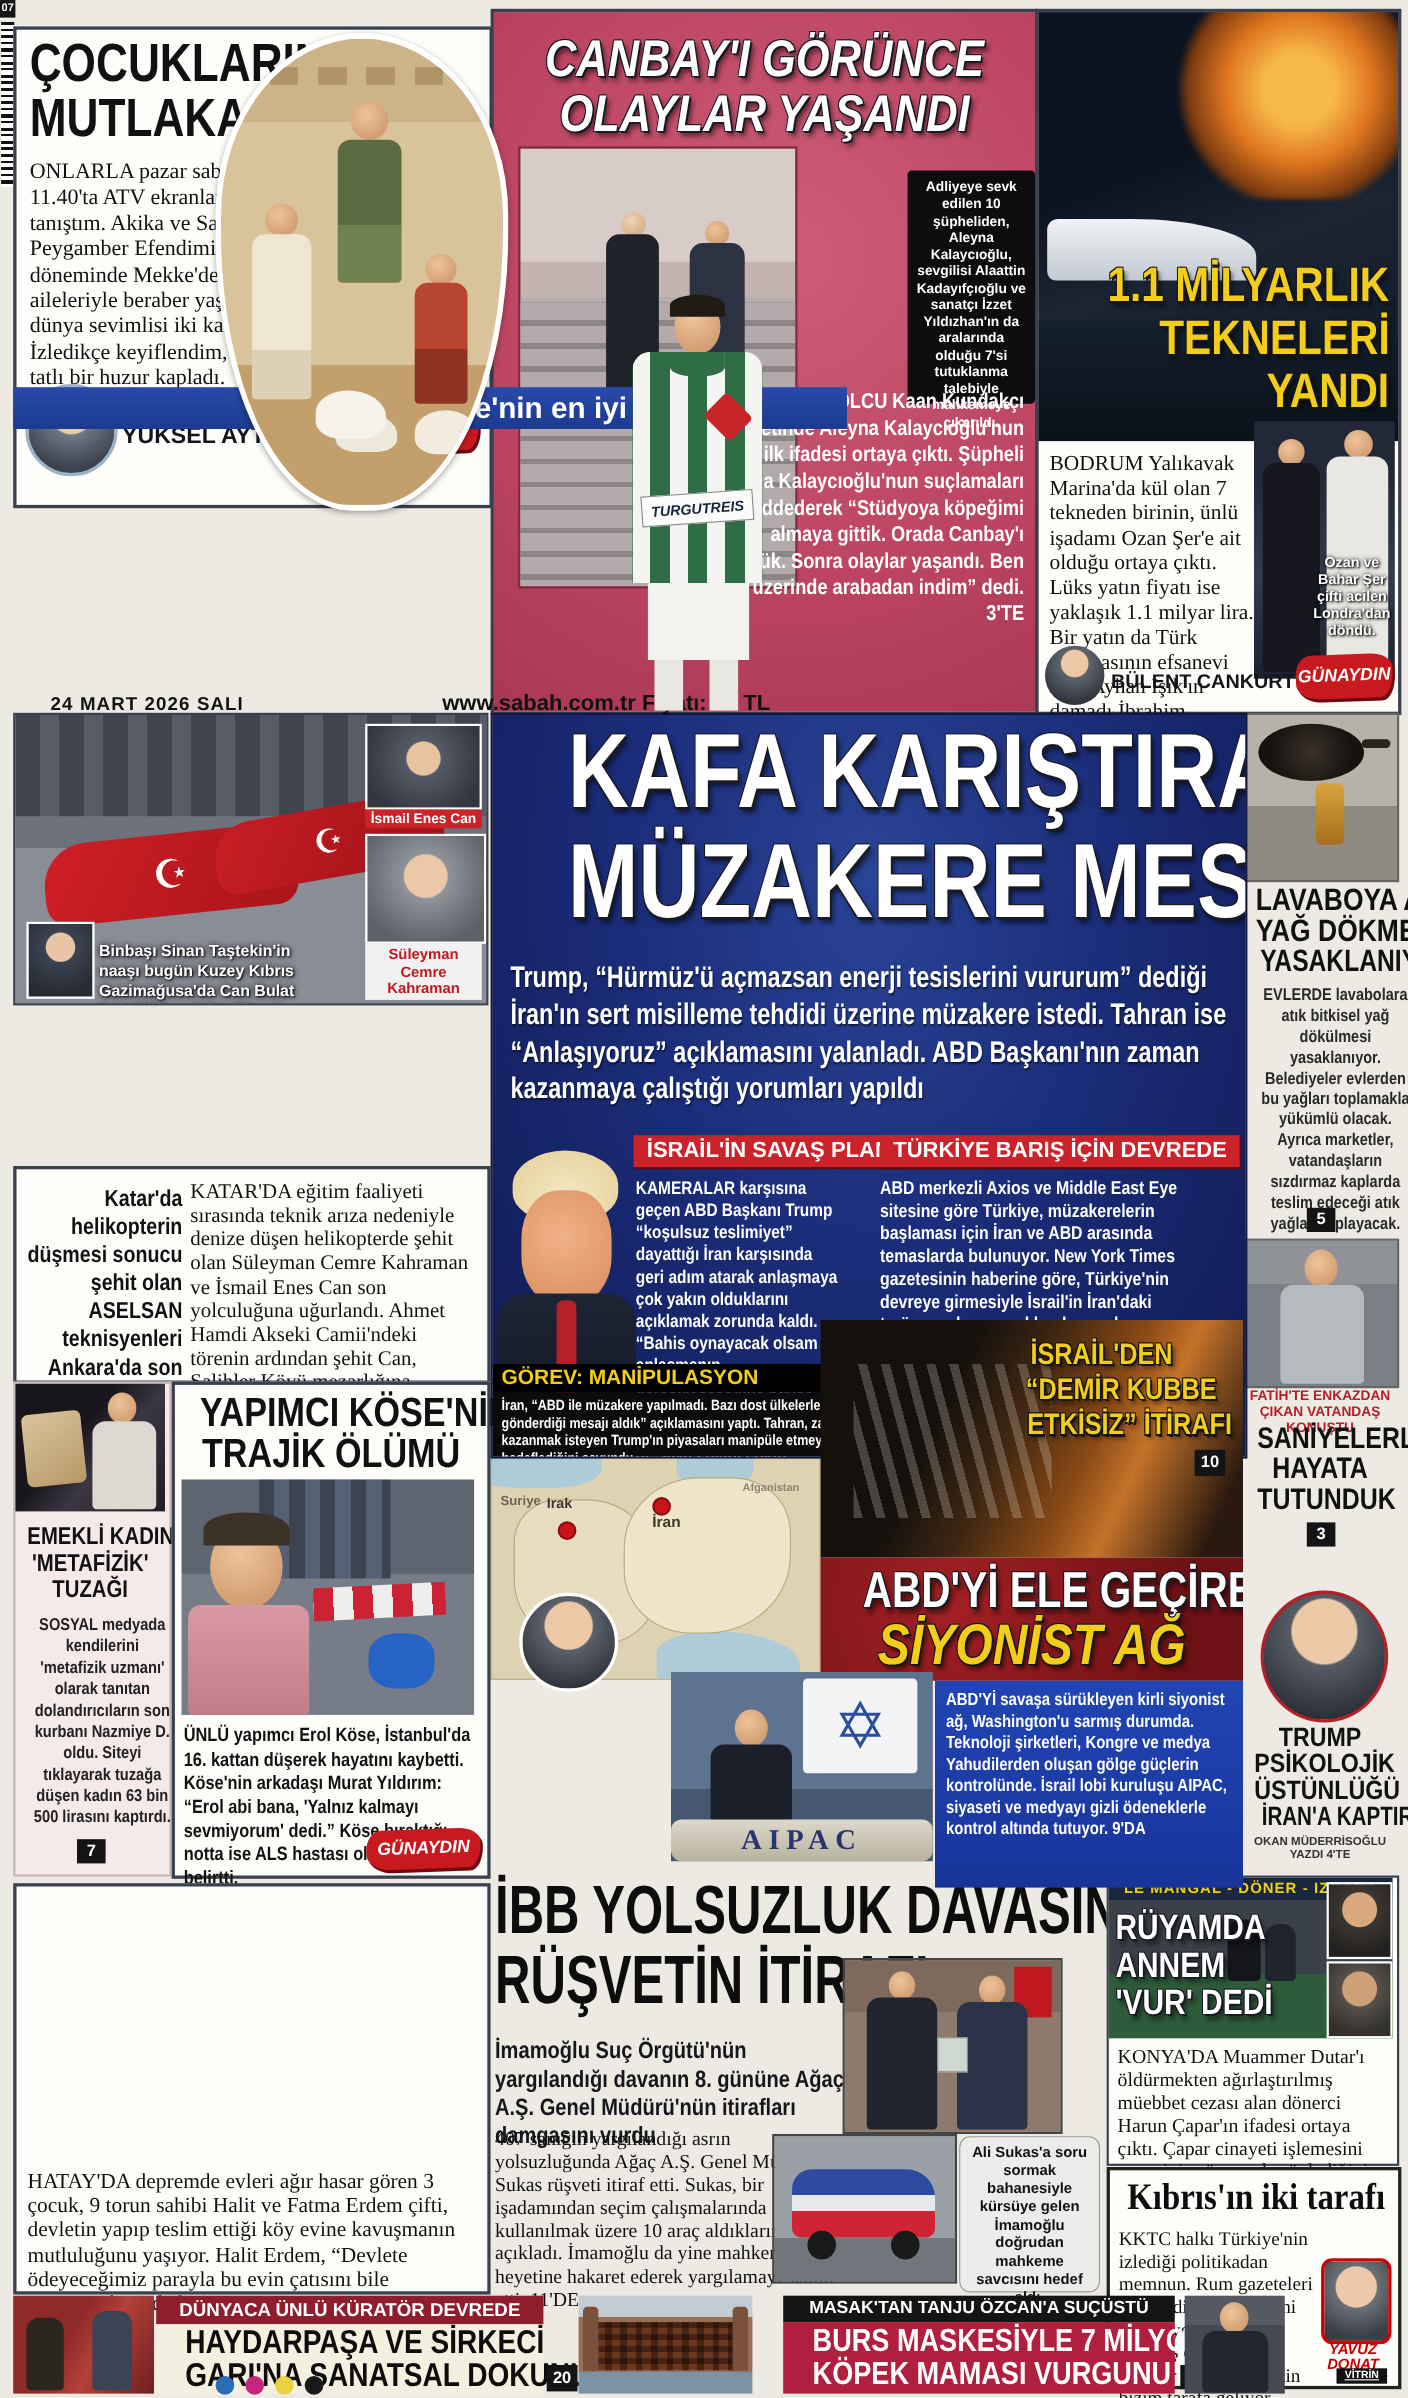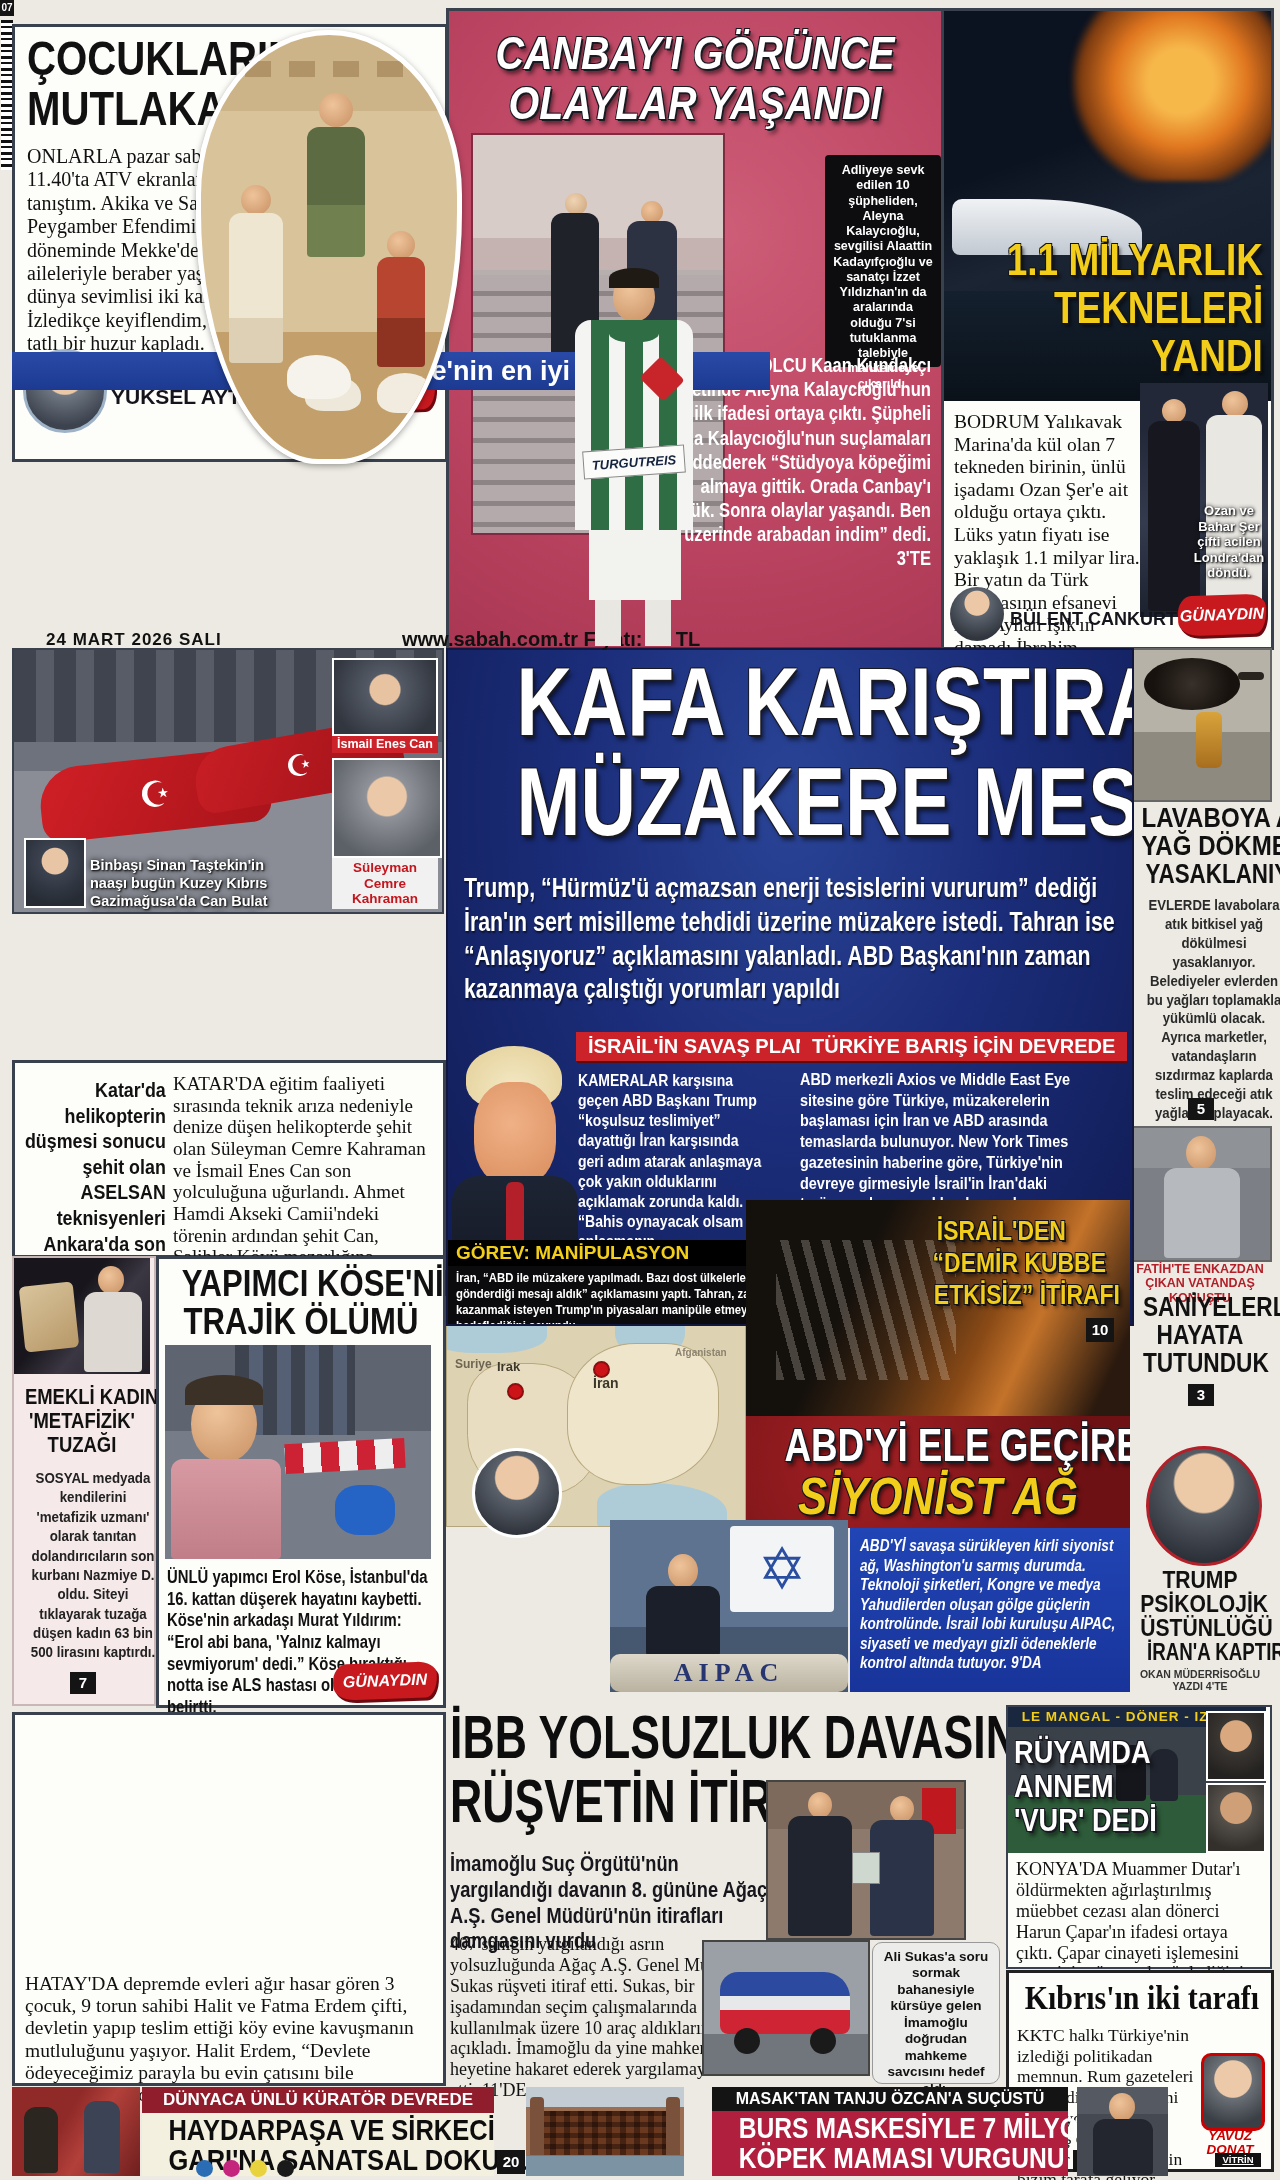--- a/index.html
+++ b/index.html
@@ -177,21 +177,21 @@
     <div class="abs cond cxc oly" style="left:0;top:50px;width:100%;text-align:center;font-style:italic;font-size:52px;transform:scaleX(.84);white-space:nowrap;">SİYONİST AĞ</div>
   </div>
 
   <div class="abs ph" style="left:610px;top:1520px;width:238px;height:172px;background:linear-gradient(180deg,#5d7390 0 62%,#465870 62%);z-index:3;">
     <div class="abs" style="left:120px;top:6px;width:104px;height:86px;background:#f2f4f6;border-radius:4px;display:flex;align-items:center;justify-content:center;font-size:58px;color:#2a4fa0;">✡</div>
     <div class="head" style="left:58px;top:34px;width:30px;height:34px;"></div>
     <div class="figure" style="left:36px;top:66px;width:74px;height:70px;background:#1a1f2a;"></div>
     <div class="abs" style="left:0;bottom:0;width:100%;height:38px;background:linear-gradient(180deg,#ddd8ca,#b9b2a0);display:flex;align-items:center;justify-content:center;font:bold 26px 'Liberation Serif';letter-spacing:6px;color:#273570;border-radius:10px;">AIPAC</div>
   </div>
 
-  <div class="abs" style="left:850px;top:1528px;width:280px;height:164px;background:linear-gradient(180deg,#2145b5,#18349a);z-index:4;font-style:italic;">
+  <div class="abs" style="left:850px;top:1528px;width:280px;height:188px;background:linear-gradient(180deg,#2145b5,#18349a);z-index:4;">
     <div class="abs cond cx" style="left:10px;top:8px;width:318px;font-size:16px;line-height:1.22;color:#fff;transform:scaleX(.85);">ABD'Yİ savaşa sürükleyen kirli siyonist ağ, Washington'u sarmış durumda. Teknoloji şirketleri, Kongre ve medya Yahudilerden oluşan gölge güçlerin kontrolünde. İsrail lobi kuruluşu AIPAC, siyaseti ve medyayı gizli ödeneklerle kontrol altında tutuyor. 9'DA</div>
   </div>
 
   <div class="abs circle ph" style="left:472px;top:1448px;width:84px;height:84px;border:3px solid #fff;background:radial-gradient(circle at 50% 32%,#ecc8a6 30%,#5b616b 32%,#2e333b 80%);z-index:4;"></div>
 
   <div class="abs ph" style="left:1132px;top:648px;width:136px;height:150px;border:2px solid #666;background:linear-gradient(180deg,#b7b2a8 0 55%,#8f8a80 55%);">
     <div class="abs" style="left:10px;top:8px;width:96px;height:52px;background:radial-gradient(circle,#38302a,#17120e 70%);border-radius:50%;"></div>
     <div class="abs" style="left:104px;top:22px;width:26px;height:8px;background:#2a241e;border-radius:4px;"></div>
     <div class="abs" style="left:62px;top:62px;width:26px;height:56px;background:linear-gradient(180deg,#d8a33c,#a86e1e);border-radius:6px;"></div>
   </div>

